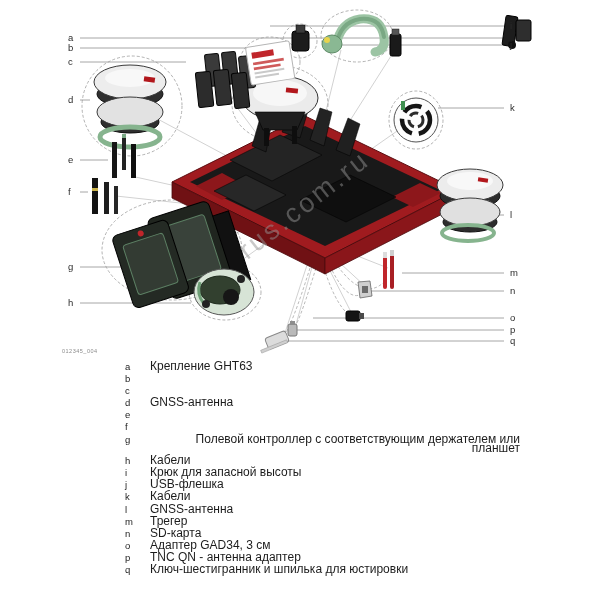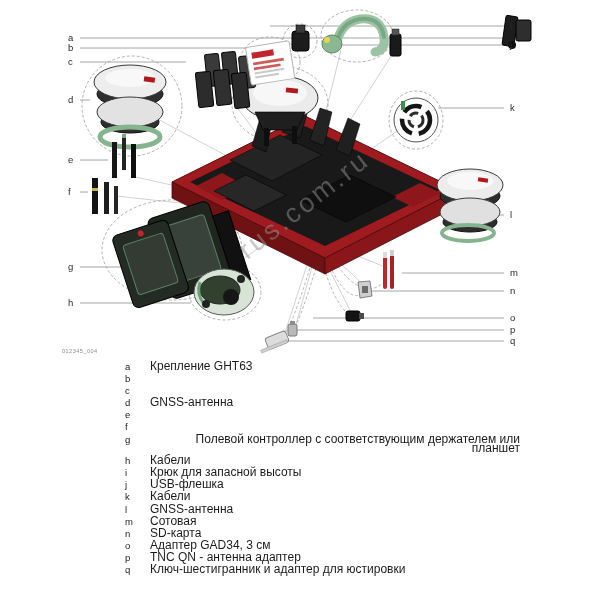--- a/index.html
+++ b/index.html
@@ -325,32 +325,32 @@
     <div class="lrow">
         <span class="lkey">k</span>
         <span class="ltext">Кабели</span>
       </div>
     <div class="lrow">
         <span class="lkey">l</span>
         <span class="ltext">GNSS-антенна</span>
       </div>
     <div class="lrow">
         <span class="lkey">m</span>
-        <span class="ltext">Сотовая</span>
+        <span class="ltext">Трегер</span>
       </div>
     <div class="lrow">
         <span class="lkey">n</span>
         <span class="ltext">SD-карта</span>
       </div>
     <div class="lrow">
         <span class="lkey">o</span>
         <span class="ltext">Адаптер GAD34, 3 см</span>
       </div>
     <div class="lrow">
         <span class="lkey">p</span>
         <span class="ltext">TNC QN - антенна адаптер</span>
       </div>
     <div class="lrow">
         <span class="lkey">q</span>
-        <span class="ltext">Ключ-шестигранник и адаптер для юстировки</span>
+        <span class="ltext">Ключ-шестигранник и шпилька для юстировки</span>
       </div>
   </div>
 </div>
 
 </body></html>

